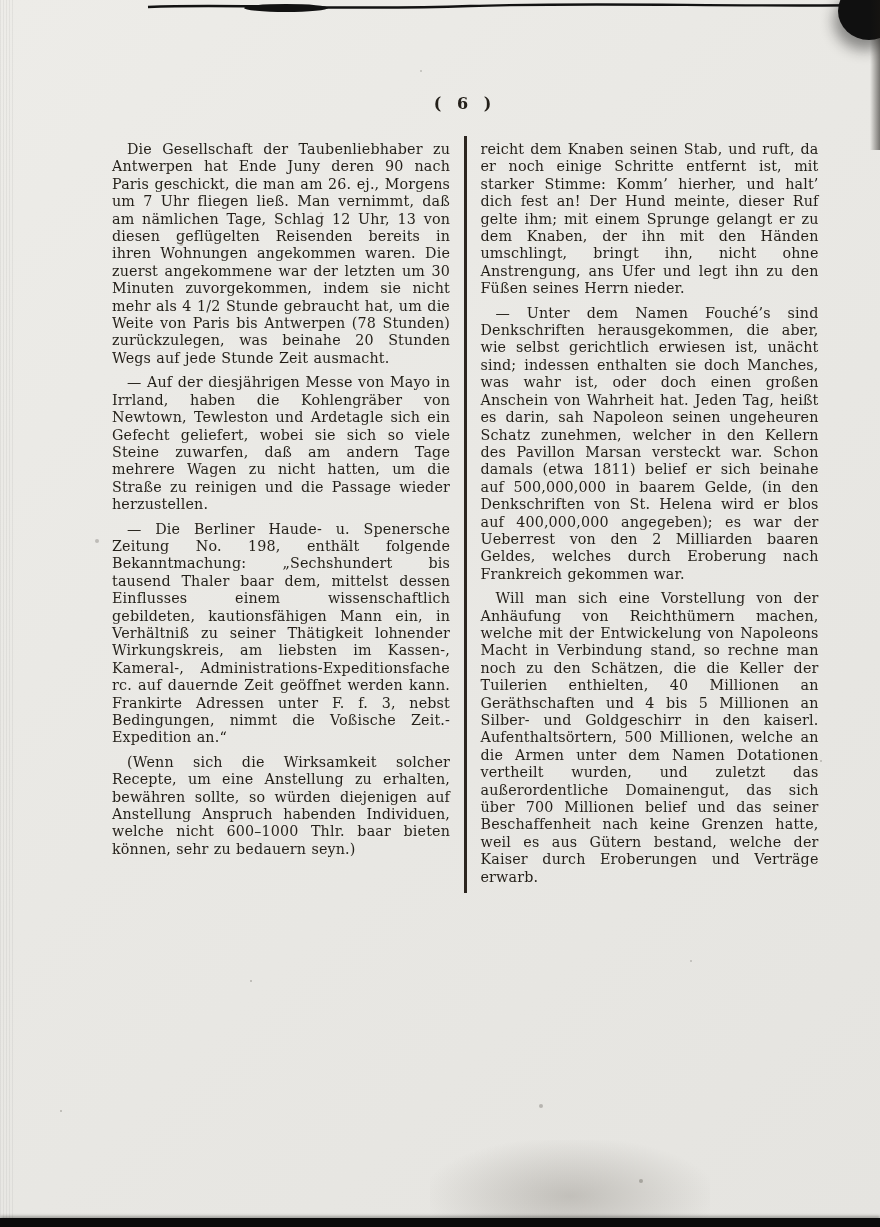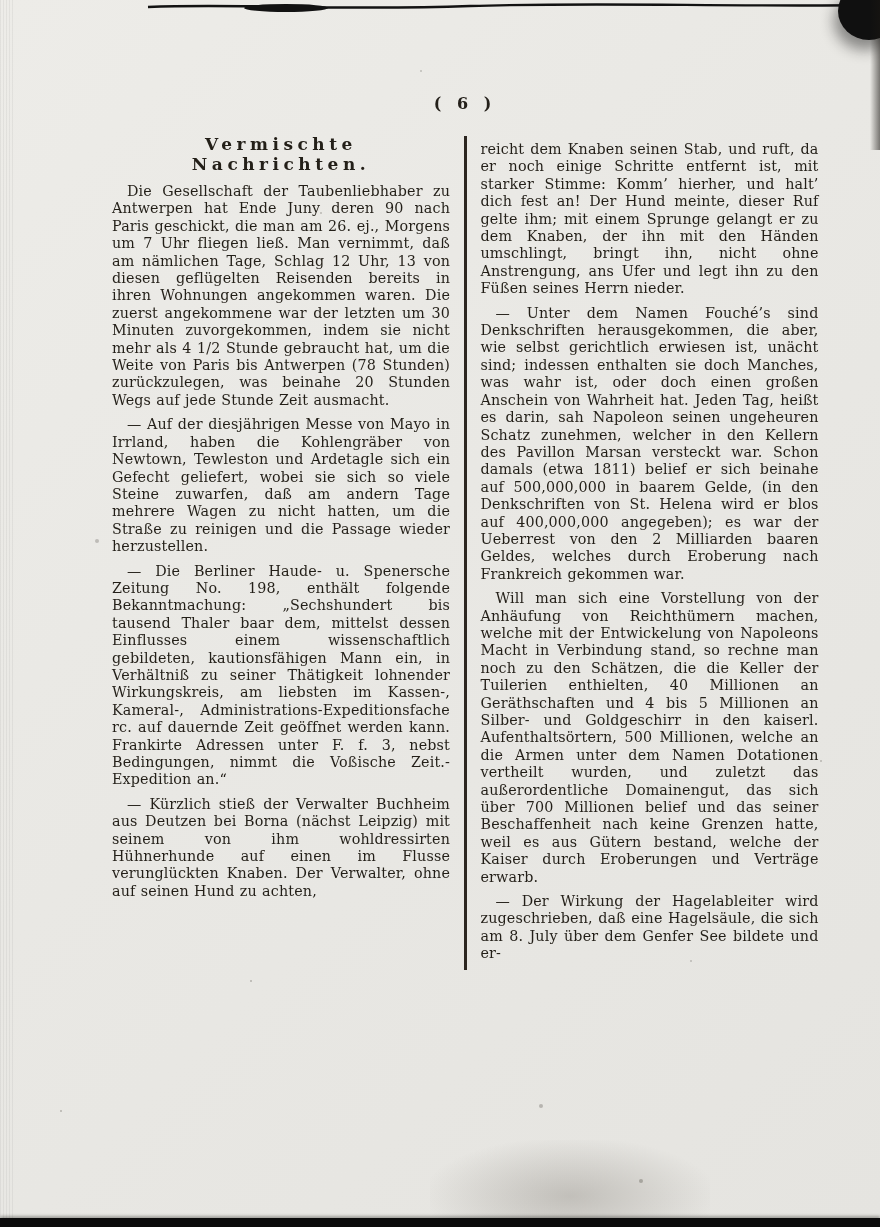--- a/index.html
+++ b/index.html
@@ -102,30 +102,28 @@
   <div class="left-edge-texture"></div>
   <div class="bottom-smudge"></div>
   <div class="bottom-bar"></div>
   <div class="paper-speckles"></div>
 
   <div class="page-number">( 6 )</div>
 
   <div class="columns">
 
     <div class="col left">
-      <h1 class="section-heading">Vermischte Nachrichten.</h1>
       <p>Die Gesellschaft der Taubenliebhaber zu Antwerpen hat Ende Juny deren 90 nach Paris geschickt, die man am 26. ej., Morgens um 7 Uhr fliegen ließ. Man vernimmt, daß am nämlichen Tage, Schlag 12 Uhr, 13 von diesen geflügelten Reisenden bereits in ihren Wohnungen angekommen waren. Die zuerst angekommene war der letzten um 30 Minuten zuvorgekommen, indem sie nicht mehr als 4 1/2 Stunde gebraucht hat, um die Weite von Paris bis Antwerpen (78 Stunden) zurückzulegen, was beinahe 20 Stunden Wegs auf jede Stunde Zeit ausmacht.</p>
       <p>— Auf der diesjährigen Messe von Mayo in Irrland, haben die Kohlengräber von Newtown, Tewleston und Ardetagle sich ein Gefecht geliefert, wobei sie sich so viele Steine zuwarfen, daß am andern Tage mehrere Wagen zu nicht hatten, um die Straße zu reinigen und die Passage wieder herzustellen.</p>
       <p>— Die Berliner Haude- u. Spenersche Zeitung No. 198, enthält folgende Bekanntmachung: „Sechshundert bis tausend Thaler baar dem, mittelst dessen Einflusses einem wissenschaftlich gebildeten, kautionsfähigen Mann ein, in Verhältniß zu seiner Thätigkeit lohnender Wirkungskreis, am liebsten im Kassen-, Kameral-, Administrations-Expeditionsfache rc. auf dauernde Zeit geöffnet werden kann. Frankirte Adressen unter F. f. 3, nebst Bedingungen, nimmt die Voßische Zeit.-Expedition an.“</p>
-      <p>— Kürzlich stieß der Verwalter Buchheim aus Deutzen bei Borna (nächst Leipzig) mit seinem von ihm wohldressirten Hühnerhunde auf einen im Flusse verunglückten Knaben. Der Verwalter, ohne auf seinen Hund zu achten,</p>
+      <p>(Wenn sich die Wirksamkeit solcher Recepte, um eine Anstellung zu erhalten, bewähren sollte, so würden diejenigen auf Anstellung Anspruch habenden Individuen, welche nicht 600–1000 Thlr. baar bieten können, sehr zu bedauern seyn.)</p>
     </div>
 
     <div class="column-rule"></div>
 
     <div class="col right">
       <p>reicht dem Knaben seinen Stab, und ruft, da er noch einige Schritte entfernt ist, mit starker Stimme: Komm’ hierher, und halt’ dich fest an! Der Hund meinte, dieser Ruf gelte ihm; mit einem Sprunge gelangt er zu dem Knaben, der ihn mit den Händen umschlingt, bringt ihn, nicht ohne Anstrengung, ans Ufer und legt ihn zu den Füßen seines Herrn nieder.</p>
       <p>— Unter dem Namen Fouché’s sind Denkschriften herausgekommen, die aber, wie selbst gerichtlich erwiesen ist, unächt sind; indessen enthalten sie doch Manches, was wahr ist, oder doch einen großen Anschein von Wahrheit hat. Jeden Tag, heißt es darin, sah Napoleon seinen ungeheuren Schatz zunehmen, welcher in den Kellern des Pavillon Marsan versteckt war. Schon damals (etwa 1811) belief er sich beinahe auf 500,000,000 in baarem Gelde, (in den Denkschriften von St. Helena wird er blos auf 400,000,000 angegeben); es war der Ueberrest von den 2 Milliarden baaren Geldes, welches durch Eroberung nach Frankreich gekommen war.</p>
       <p>Will man sich eine Vorstellung von der Anhäufung von Reichthümern machen, welche mit der Entwickelung von Napoleons Macht in Verbindung stand, so rechne man noch zu den Schätzen, die die Keller der Tuilerien enthielten, 40 Millionen an Geräthschaften und 4 bis 5 Millionen an Silber- und Goldgeschirr in den kaiserl. Aufenthaltsörtern, 500 Millionen, welche an die Armen unter dem Namen Dotationen vertheilt wurden, und zuletzt das außerordentliche Domainengut, das sich über 700 Millionen belief und das seiner Beschaffenheit nach keine Grenzen hatte, weil es aus Gütern bestand, welche der Kaiser durch Eroberungen und Verträge erwarb.</p>
-      <p>— Der Wirkung der Hagelableiter wird zugeschrieben, daß eine Hagelsäule, die sich am 8. July über dem Genfer See bildete und er-</p>
     </div>
 
   </div>
 </div>
 
 </body></html>

